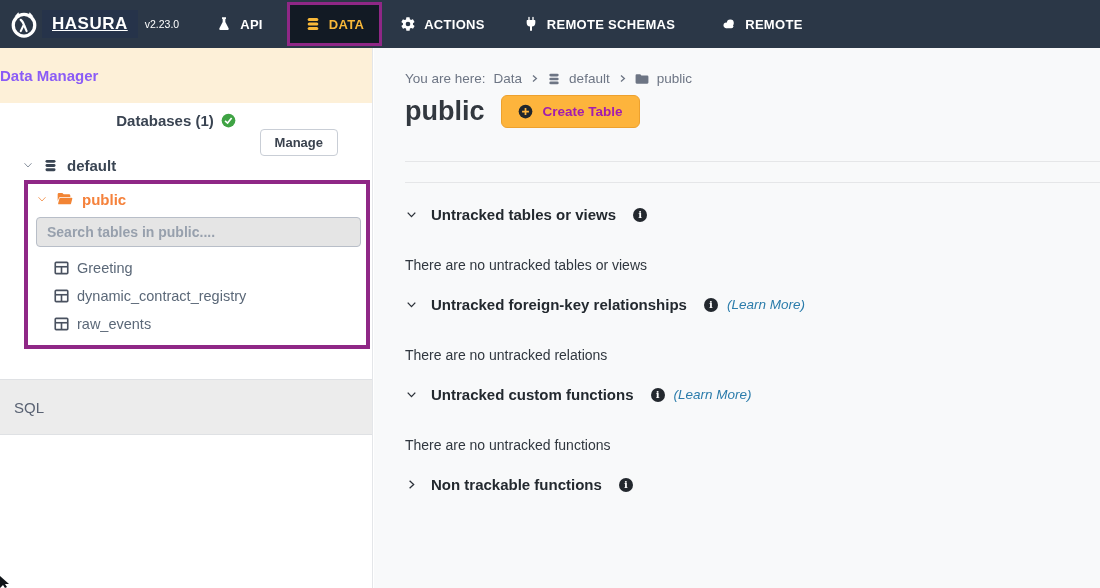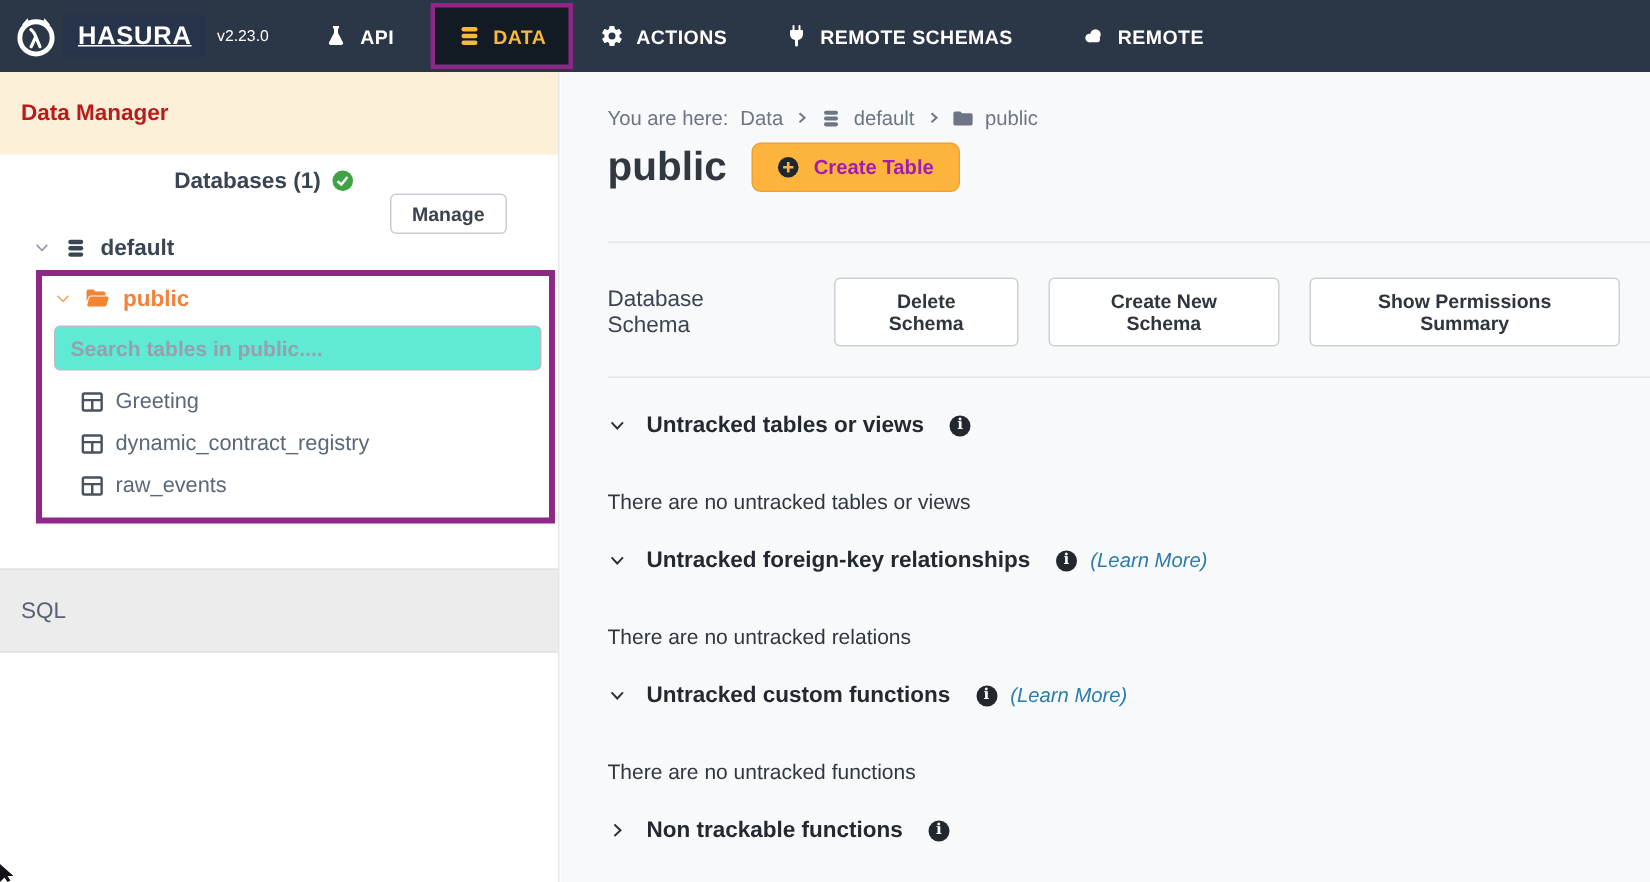--- a/index.html
+++ b/index.html
@@ -18,34 +18,34 @@
   .nav-item { display:flex; align-items:center; gap:8px; font-weight:bold; font-size:13px;
     letter-spacing:.3px; cursor:pointer; white-space:nowrap; }
   .nav-item svg { width:16px; height:16px; fill:#fff; }
   .nav-item.active { border:3px solid #8f2786; background:#121a24; color:#f8b839;
     height:44px; padding:0 15px; margin-top:0; }
   .nav-item.active svg { fill:#f8b839; }
 
   
   .sidebar { position:absolute; top:48px; left:0; width:373px; bottom:0; background:#fff;
     border-right:1px solid #e4e6e9; }
-  .dm-header { height:55px; background:#fdf0d8; display:flex; align-items:center; padding-left:14px;
-    font-weight:bold; font-size:15px; color:#b91c1c; }
+  .dm-header { height:55px; background:#fdf0d8; display:flex; align-items:center; 
+    font-weight:bold; font-size:15px; color:#8b5cf6; }
   .db-row { margin-top:9px; display:flex; align-items:center; padding:0 34px 0 14px; height:30px;flex-direction:column; }
   .db-label { font-weight:bold; font-size:15px; color:#3a4452; display:flex; align-items:center; gap:7px; }
   .manage-btn { margin-left:auto; background:#fff; border:1px solid #c9ced6; border-radius:4px;
     font-weight:bold; font-size:13px; color:#3a424e; padding:5px 14px; cursor:pointer; font-family:inherit; }
   .tree-row { display:flex; align-items:center; gap:9px; padding-left:22px; margin-top:12px;
     font-weight:bold; font-size:15px; color:#3a4553; height:22px; cursor:pointer; }
   .purple-box { margin:4px 0 0 24px; width:346px; border:4px solid #8f2786; }
   .public-row { display:flex; align-items:center; gap:9px; padding:4px 0 0 8px; height:26px;
     font-weight:bold; font-size:15px; color:#f5823c; cursor:pointer; }
   .search-input { display:block; margin:7px 5px 2px 8px; width:calc(100% - 13px); height:30px;
     border:1px solid #b8bec8; border-radius:4px; font-size:14px; padding:4px 10px; color:#3a4452;
-    font-family:inherit; font-weight:600; background:#5eead4; }
+    font-family:inherit; font-weight:600; background:#e5e5e5; }
   .search-input::placeholder { color:#97a0ad; opacity:1; }
   .table-list { padding:5px 0 7px 26px; }
   .table-item { display:flex; align-items:center; gap:8px; height:28px; font-size:14.5px;
     color:#5b6878; cursor:pointer; }
   .sql-band { margin-top:30px; border-top:1px solid #dfe1e4; border-bottom:1px solid #dfe1e4;
     background:#ececec; height:56px; display:flex; align-items:center; padding-left:14px;
     font-size:15px; color:#596273; cursor:pointer; }
   .mouse-cursor { position:absolute; left:0; bottom:0; width:9px; height:12px; }
 
   
@@ -238,26 +238,20 @@
       <svg width="15" height="15" viewBox="0 0 24 24">
           <circle cx="12" cy="12" r="11" fill="#20262d"></circle>
           <path d="M12 6.5v11M6.5 12h11" stroke="#fdb43c" stroke-width="2.8"></path>
         </svg>
       <span>Create Table</span>
     </button>
   </div>
 
   <hr class="divider div1">
 
-  <div class="schema-row">
-    <span class="schema-label">Database Schema</span>
-    <button class="schema-btn">Delete Schema</button>
-    <button class="schema-btn">Create New Schema</button>
-    <button class="schema-btn">Show Permissions Summary</button>
-  </div>
 
   <hr class="divider div2">
 
   <div class="section-head">
     <svg class="chev" viewBox="0 0 24 24">
         <polyline points="5,8.5 12,16 19,8.5" fill="none" stroke="#2b3138" stroke-width="2.4"></polyline>
       </svg>
     <span class="section-title">Untracked tables or views</span>
     <span class="info-icon"></span>
   </div>

